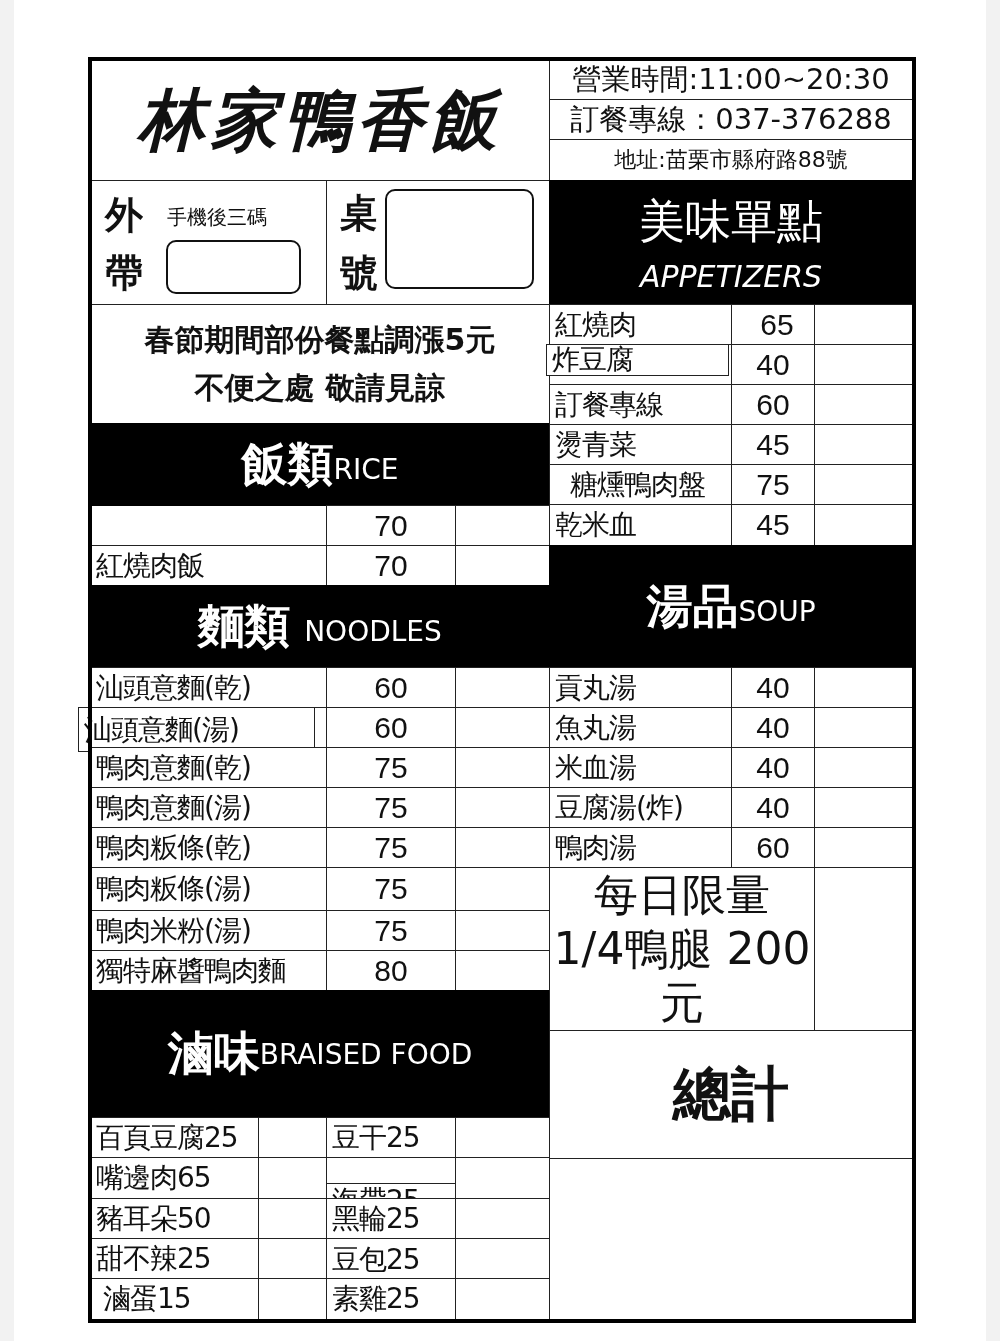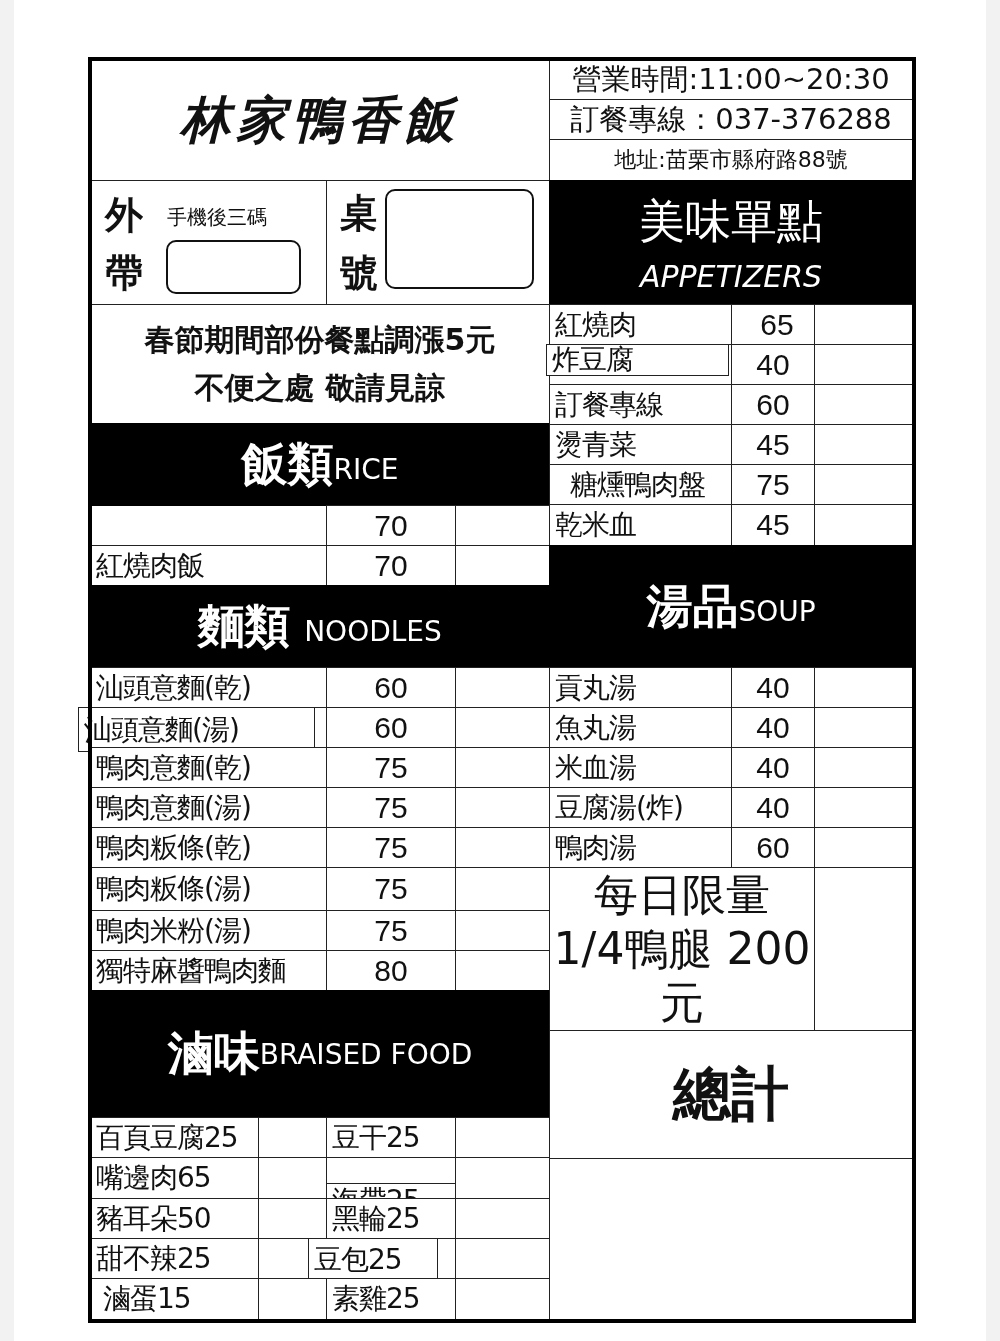--- a/index.html
+++ b/index.html
@@ -6,21 +6,21 @@
   body { width:1000px; height:1341px; background:#f2f2f2; position:relative; overflow:hidden;
          font-family:"DejaVu Sans","Liberation Sans",sans-serif; color:#111; }
   .page { position:absolute; left:14px; top:0; width:972px; height:1341px; background:#ffffff; }
   .abs { position:absolute; box-sizing:border-box; }
   .frame { left:88px; top:57px; width:828px; height:1266px; border:4px solid #000; }
   .cell { border:1.5px solid #222; background:#fff; display:flex; align-items:center; overflow:hidden; }
   .black { background:#000; color:#fff; border:none; }
   .center { justify-content:center; text-align:center; }
   .name { font-size:28px; padding-left:5px; white-space:nowrap; letter-spacing:-1px; }
   .price { font-size:30px; justify-content:center; font-family:"Liberation Sans","DejaVu Sans",sans-serif; }
-  .title { font-family:"DejaVu Serif","Liberation Serif",serif; font-size:50px; font-weight:bold; letter-spacing:6px; font-style:italic; }
+  .title { font-family:"DejaVu Serif","Liberation Serif",serif; font-size:67px; font-weight:bold; letter-spacing:6px; font-style:italic; }
   .info { font-size:29px; justify-content:center; font-family:"DejaVu Sans",sans-serif; }
   .hdr-zh { font-size:46px; font-weight:bold; }
   .hdr-en { font-size:28px; }
   .box { border:2.5px solid #111; border-radius:10px; background:#fff; }
 </style>
 </head>
 <body>
 
 <div class="page"></div>
 
@@ -116,21 +116,21 @@
   <div class="abs cell name" style="left:326px;top:1183px;width:130px;height:36px;">海帶25</div>
   <div class="abs cell" style="left:455px;top:1157px;width:95px;height:42px;"></div>
 
   <div class="abs cell name" style="left:90px;top:1198px;width:169px;height:41px;">豬耳朵50</div>
   <div class="abs cell" style="left:258px;top:1198px;width:69px;height:41px;"></div>
   <div class="abs cell name" style="left:326px;top:1198px;width:130px;height:41px;">黑輪25</div>
   <div class="abs cell" style="left:455px;top:1198px;width:95px;height:41px;"></div>
 
   <div class="abs cell name" style="left:90px;top:1238px;width:169px;height:41px;">甜不辣25</div>
   <div class="abs cell" style="left:258px;top:1238px;width:69px;height:41px;"></div>
-  <div class="abs cell name" style="left:308px;top:1238px;width:130px;height:43px;">豆包25</div>
+  <div class="abs cell name" style="left:326px;top:1238px;width:130px;height:43px;">豆包25</div>
   <div class="abs cell" style="left:455px;top:1238px;width:95px;height:41px;"></div>
 
   <div class="abs cell name" style="left:90px;top:1278px;width:169px;height:42px;padding-left:12px;">滷蛋15</div>
   <div class="abs cell" style="left:258px;top:1278px;width:69px;height:42px;"></div>
   <div class="abs cell name" style="left:326px;top:1278px;width:130px;height:42px;">素雞25</div>
   <div class="abs cell" style="left:455px;top:1278px;width:95px;height:42px;"></div>
 
   <div class="abs cell info" style="left:549px;top:59px;width:364px;height:41px;">營業時間:11:00~20:30</div>
   <div class="abs cell info" style="left:549px;top:99px;width:364px;height:41px;">訂餐專線：037-376288</div>
   <div class="abs cell info" style="left:549px;top:139px;width:364px;height:42px;font-size:22px;">地址:苗栗市縣府路88號</div>

